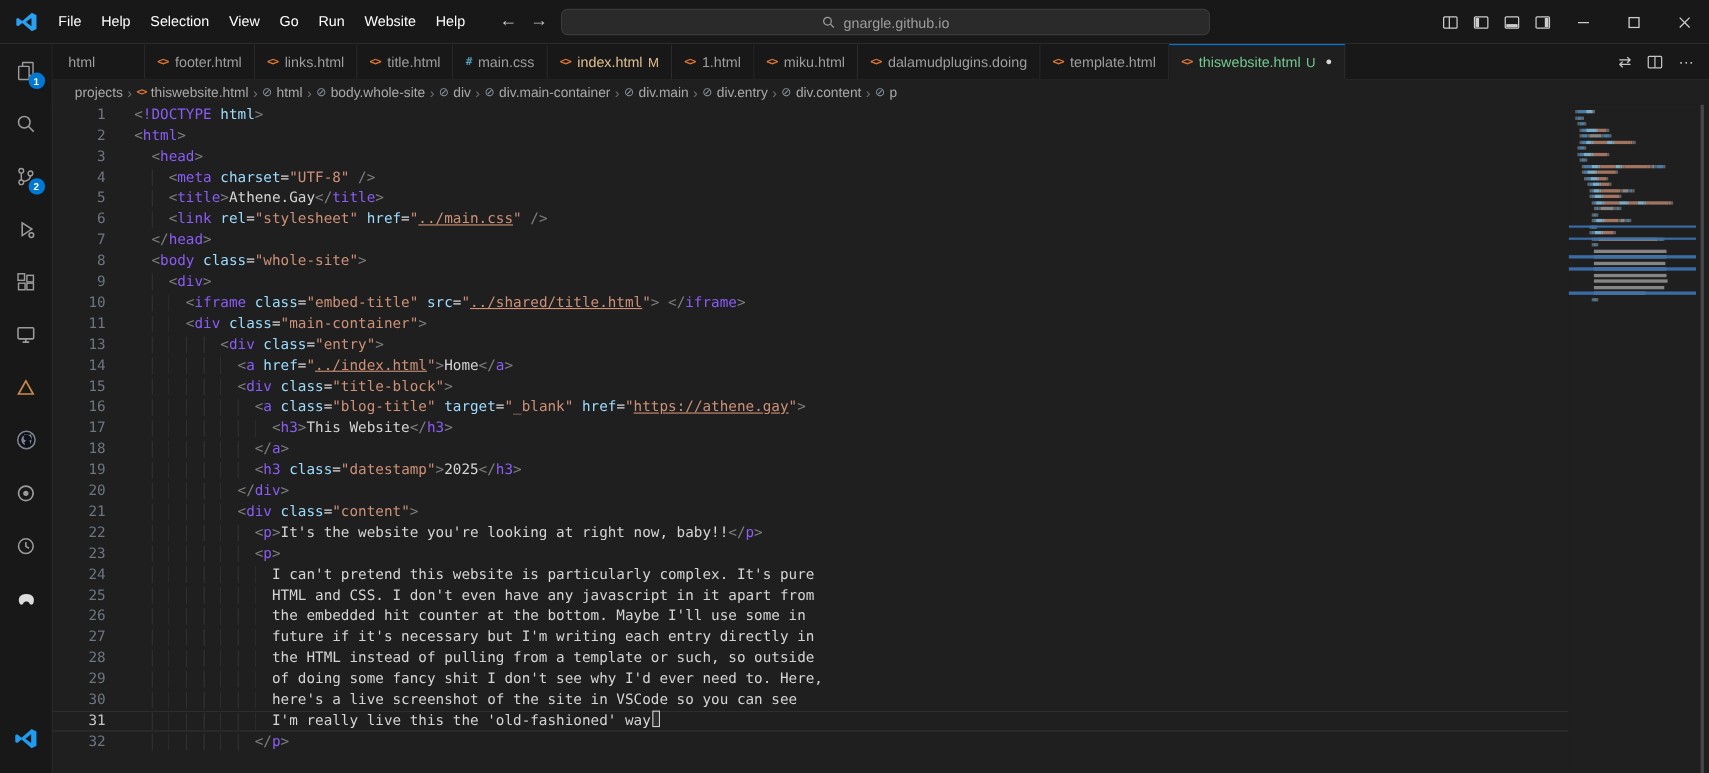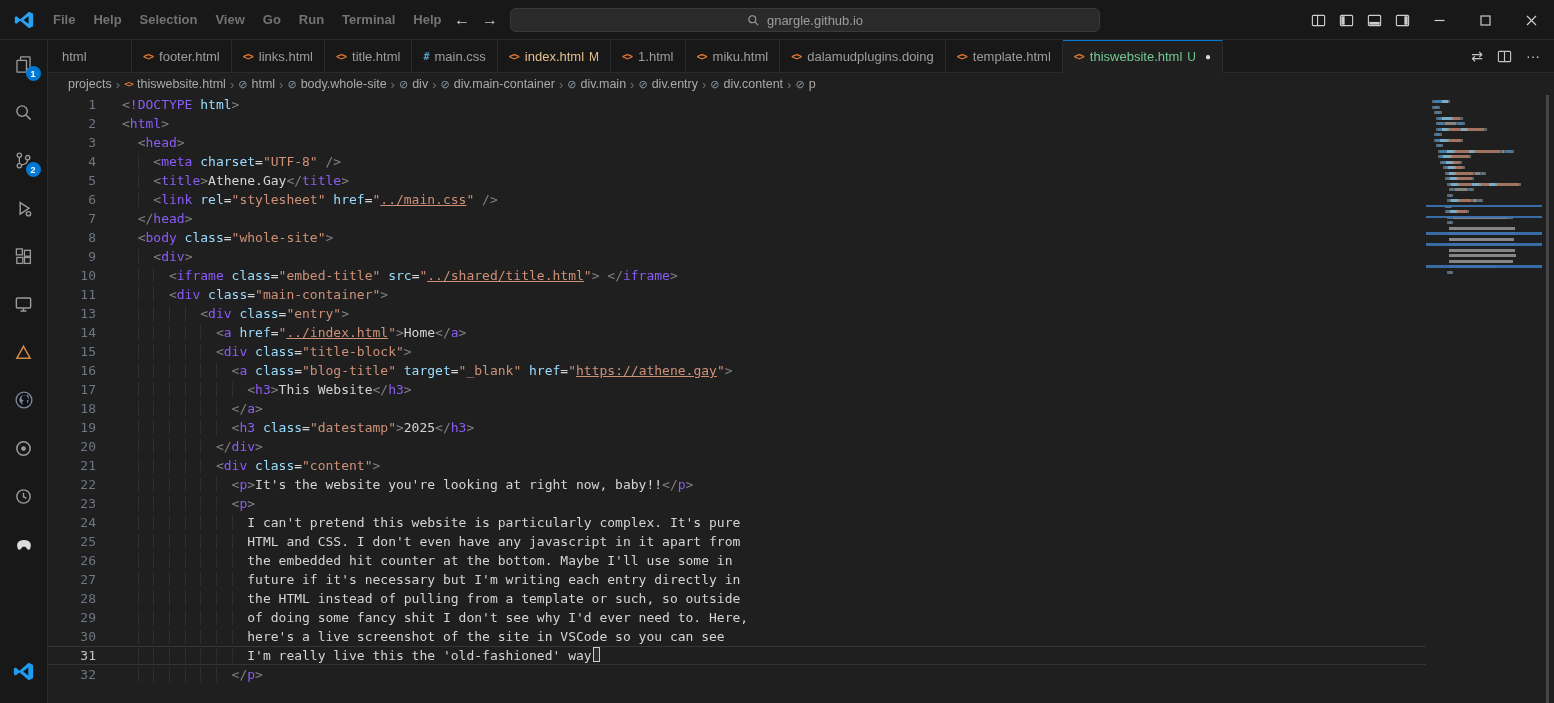--- a/index.html
+++ b/index.html
@@ -5,21 +5,21 @@
   html,body{margin:0;padding:0;}
   body{width:1554px;height:703px;position:relative;overflow:hidden;background:#1f1f1f;
        font-family:"Liberation Sans",sans-serif;-webkit-font-smoothing:antialiased;}
   .window{position:absolute;inset:0;}
 
   
   .titlebar{position:absolute;left:0;top:0;width:100%;height:40px;background:#181818;
             border-bottom:1px solid #2b2b2b;box-sizing:border-box;display:flex;align-items:center;}
   .logo{width:20px;height:20px;margin:0 10px 0 14px;flex-shrink:0;}
   .menubar{display:flex;align-items:center;}
-  .menu-item{color:#737373;font-size:13px;padding:4px 9px;border-radius:5px;white-space:nowrap;font-weight:bold;}
+  .menu-item{color:#ffffff;font-size:13px;padding:4px 9px;border-radius:5px;white-space:nowrap;}
   .nav-arrow{position:absolute;top:0;height:40px;display:flex;align-items:center;color:#cccccc;font-size:16px;}
   .nav-back{left:454px;}
   .nav-fwd{left:482px;color:#bdbdbd;}
   .command-center{position:absolute;left:510px;top:8px;width:590px;height:24px;background:#2a2a2a;
                   border:1px solid #3a3a3e;border-radius:6px;box-sizing:border-box;
                   display:flex;align-items:center;justify-content:center;gap:7px;
                   color:#9d9d9d;font-size:13px;}
   .titlebar-right{position:absolute;right:0;top:0;height:40px;display:flex;align-items:center;}
   .tb-icon{width:28px;height:40px;display:flex;align-items:center;justify-content:center;color:#cccccc;}
   .win-btn{width:46px;height:40px;display:flex;align-items:center;justify-content:center;color:#cccccc;}
@@ -101,21 +101,21 @@
           <path fill="#2aa0f2" d="M18 2 L7.5 11 L3 7.5 L1 8.5 L1 15.5 L3 16.5 L7.5 13 L18 22 L23 19.5 L23 4.5 Z M17.5 7.5 L17.5 16.5 L11.5 12 Z"></path>
         </svg>
     </span>
     <div class="menubar">
         <div class="menu-item">File</div>
         <div class="menu-item">Help</div>
         <div class="menu-item">Selection</div>
         <div class="menu-item">View</div>
         <div class="menu-item">Go</div>
         <div class="menu-item">Run</div>
-        <div class="menu-item">Terminal</div>
+        <div class="menu-item">Website</div>
         <div class="menu-item">Help</div>
       </div>
 
     <div class="nav-arrow nav-back">←</div>
     <div class="nav-arrow nav-fwd">→</div>
 
     <div class="command-center">
       <span>
         <svg width="13" height="13" viewBox="0 0 16 16" fill="none" stroke="#9d9d9d" stroke-width="1.4">
             <circle cx="6.5" cy="6.5" r="4.3"></circle>

